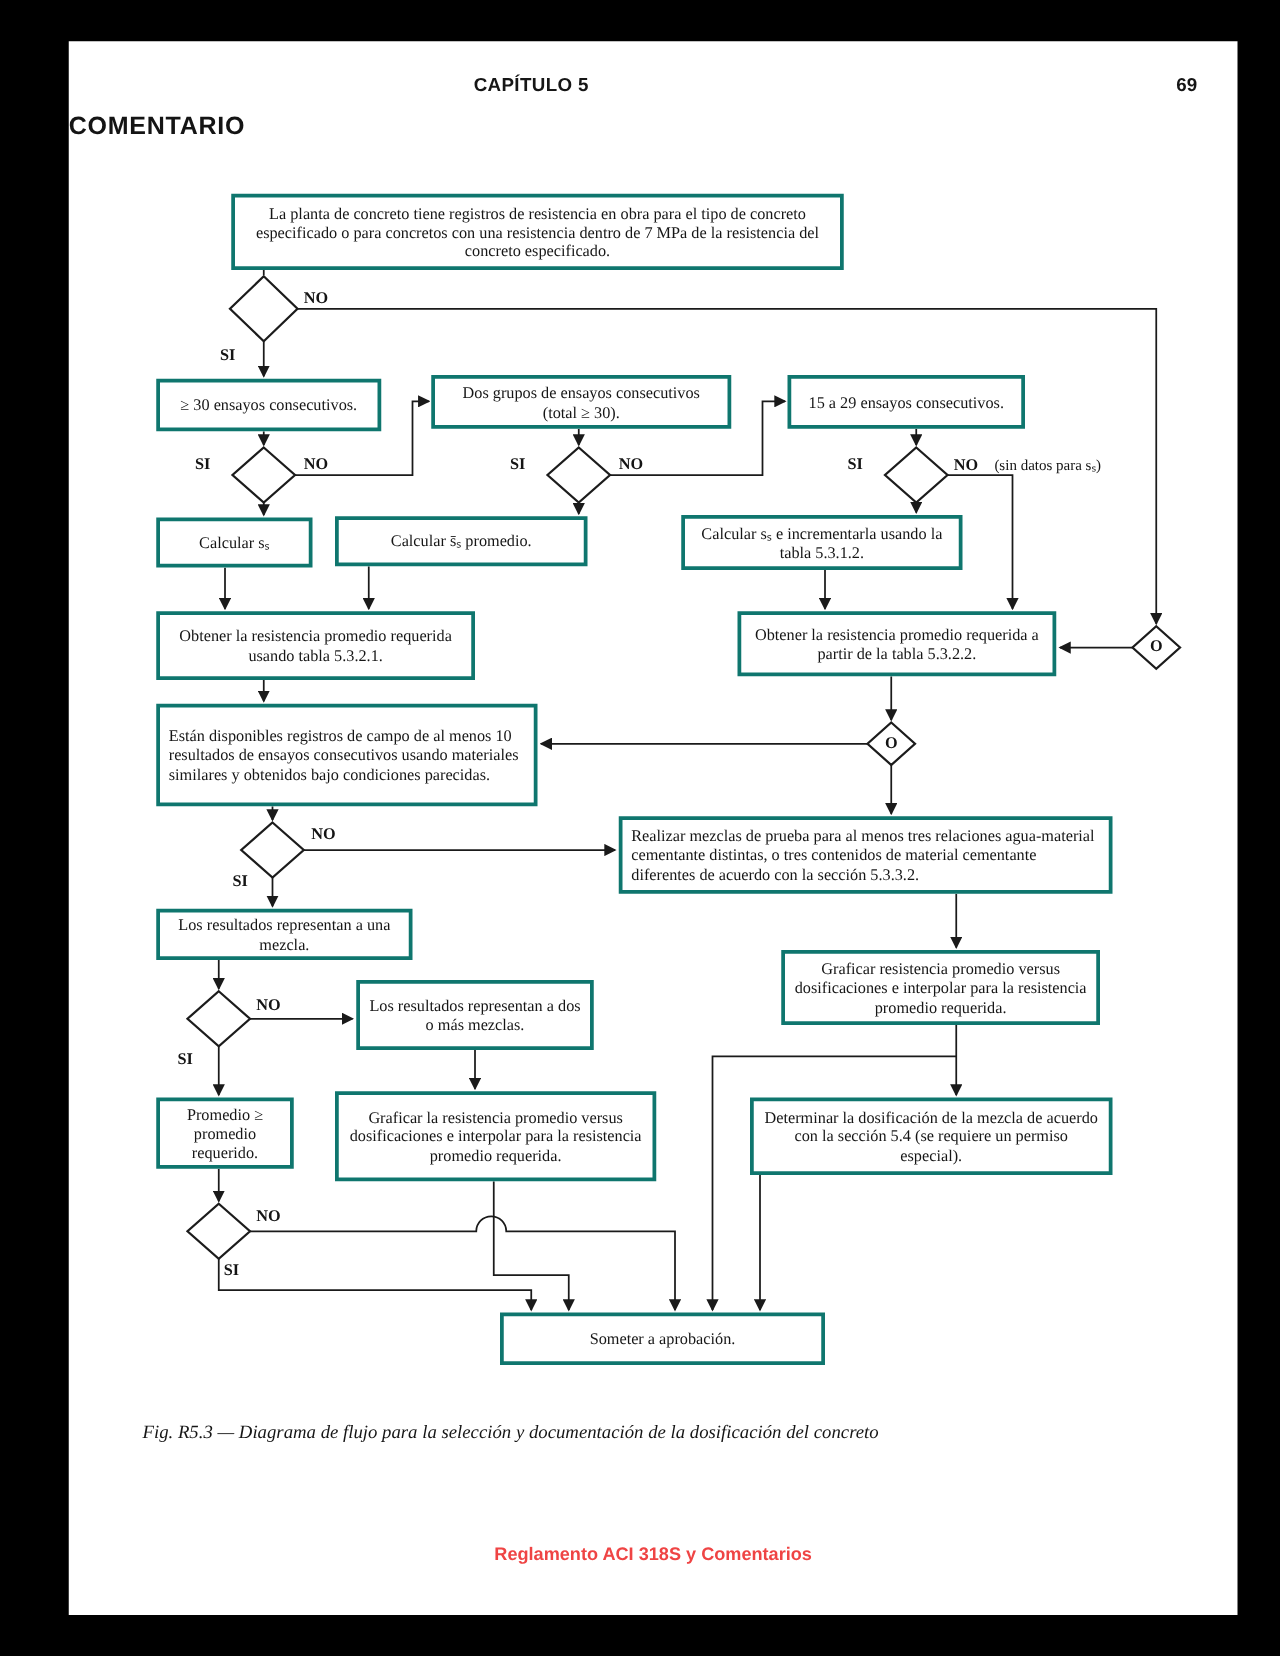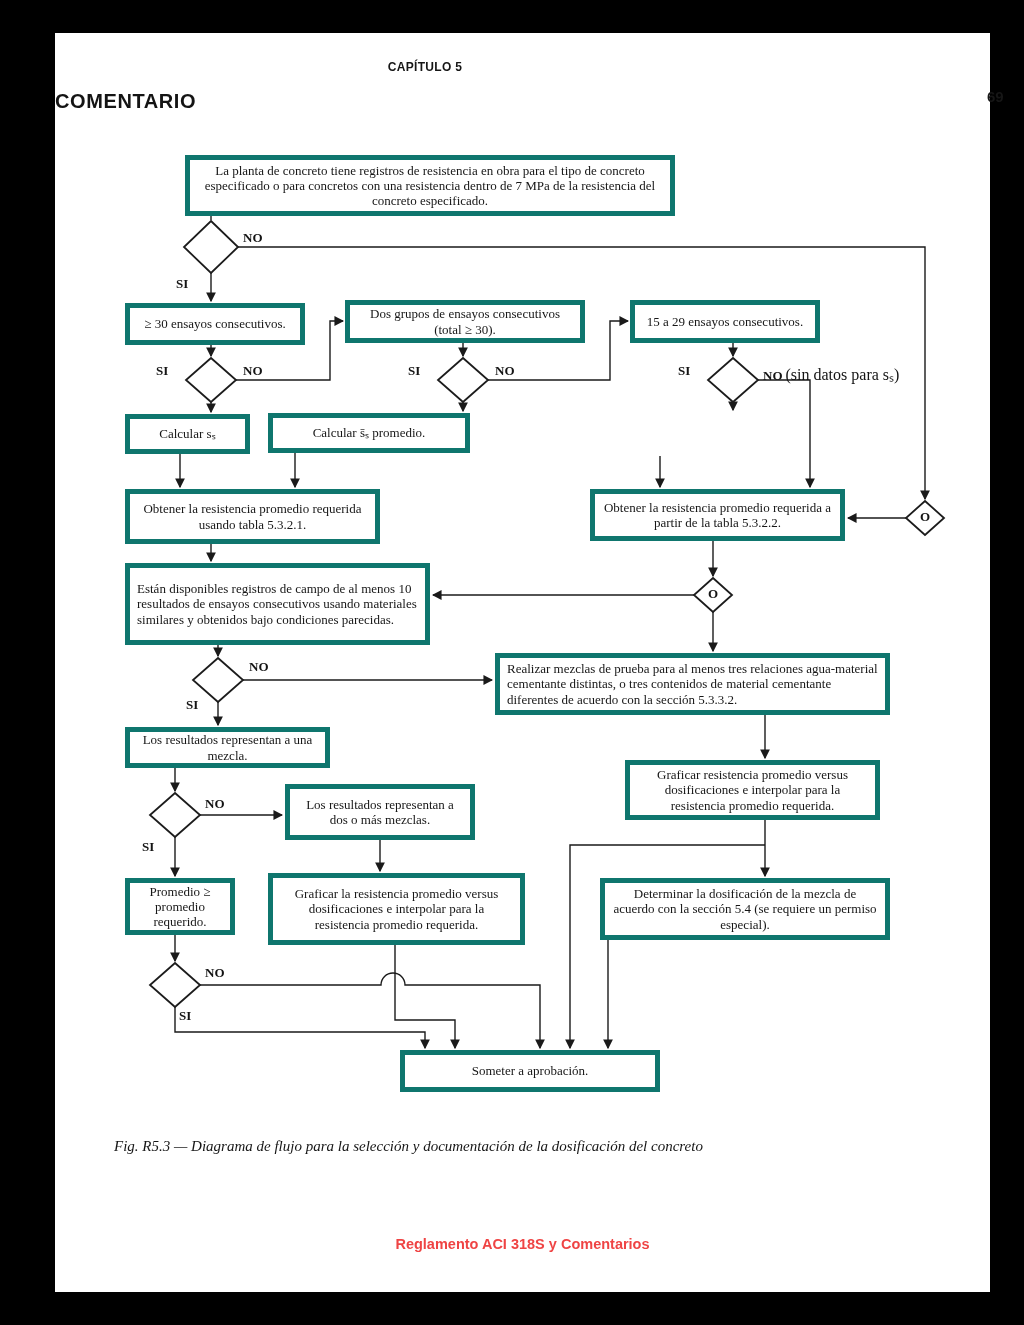--- a/index.html
+++ b/index.html
@@ -1,30 +1,30 @@
 <!DOCTYPE html>
 <html><head>
 <meta charset="utf-8">
 <style>
   html,body{margin:0;padding:0;background:#000;}
   .stage{position:relative;width:1024px;height:1325px;background:#000;font-family:"Liberation Serif",serif;overflow:hidden;}
   .paper{position:absolute;left:55px;top:33px;width:935px;height:1259px;background:#ffffff;}
   .hdr-chapter{position:absolute;left:55px;top:60px;width:740px;text-align:center;
-    font-family:"Liberation Sans",sans-serif;font-weight:bold;font-size:12px;color:#161616;letter-spacing:.3px;}
-  .hdr-pagenum{position:absolute;left:987px;top:60px;font-family:"Liberation Sans",sans-serif;
-    font-weight:bold;font-size:15px;color:#161616;margin-top:28px;}
+    font-family:"Liberation Sans",sans-serif;font-weight:bold;font-size:15px;color:#161616;letter-spacing:.3px;}
+  .hdr-pagenum{position:absolute;left:941px;top:60px;font-family:"Liberation Sans",sans-serif;
+    font-weight:bold;font-size:15px;color:#161616;}
   .hdr-title{position:absolute;left:55px;top:90px;width:935px;text-align:left;
     font-family:Liberation Sans, sans-serif;font-weight:bold;font-size:20px;color:#141414;letter-spacing:.6px;}
-  .node{position:absolute;box-sizing:border-box;border:5px solid #0f766e;background:#fff;
+  .node{position:absolute;box-sizing:border-box;border:3px solid #0f766e;background:#fff;
     display:flex;align-items:center;justify-content:center;text-align:center;
     font-size:13px;line-height:1.17;color:#161616;padding:1px 7px;}
   .node.align-left{text-align:left;justify-content:flex-start;}
   .wires{position:absolute;left:0;top:0;}
   .lbl{position:absolute;font-weight:bold;font-size:13px;color:#141414;white-space:nowrap;}
-  .lbl .suffix{font-weight:normal;font-size:16px;margin-left:3px;text-align:right;}
+  .lbl .suffix{font-weight:normal;font-size:12px;margin-left:13px;text-align:right;}
   .or-lbl{position:absolute;width:20px;text-align:center;font-weight:bold;font-size:13px;color:#141414;}
   .caption{position:absolute;left:114px;top:1138px;width:820px;font-style:italic;
     font-size:15px;color:#161616;}
   .footer{position:absolute;left:55px;top:1236px;width:935px;text-align:center;
     font-family:"Liberation Sans",sans-serif;font-weight:bold;font-size:14.5px;color:#ef4444;}
 </style>
 </head>
 <body>
 
 <div class="stage">
@@ -89,20 +89,21 @@
       <polygon points="713,578 732,595 713,612 694,595"></polygon>
     </g>
   </svg>
 
   <div class="node" style="left:185px;top:155px;width:490px;height:61px">La planta de concreto tiene registros de resistencia en obra para el tipo de concreto especificado o para concretos con una resistencia dentro de 7 MPa de la resistencia del concreto especificado.</div>
   <div class="node" style="left:125px;top:303px;width:180px;height:42px">≥ 30 ensayos consecutivos.</div>
   <div class="node" style="left:345px;top:300px;width:240px;height:43px">Dos grupos de ensayos consecutivos (total ≥ 30).</div>
   <div class="node" style="left:630px;top:300px;width:190px;height:43px">15 a 29 ensayos consecutivos.</div>
   <div class="node" style="left:125px;top:414px;width:125px;height:40px">Calcular sₛ</div>
   <div class="node" style="left:268px;top:413px;width:202px;height:40px">Calcular s̄ₛ promedio.</div>
+  <div class="node" style="left:545px;top:412px;width:225px;height:44px">Calcular sₛ e incrementarla usando la tabla 5.3.1.2.</div>
   <div class="node" style="left:125px;top:489px;width:255px;height:55px">Obtener la resistencia promedio requerida usando tabla 5.3.2.1.</div>
   <div class="node" style="left:590px;top:489px;width:255px;height:52px">Obtener la resistencia promedio requerida a partir de la tabla 5.3.2.2.</div>
   <div class="node align-left" style="left:125px;top:563px;width:305px;height:82px">Están disponibles registros de campo de al menos 10 resultados de ensayos consecutivos usando materiales similares y obtenidos bajo condiciones parecidas.</div>
   <div class="node align-left" style="left:495px;top:653px;width:395px;height:62px">Realizar mezclas de prueba para al menos tres relaciones agua-material cementante distintas, o tres contenidos de material cementante diferentes de acuerdo con la sección 5.3.3.2.</div>
   <div class="node" style="left:125px;top:727px;width:205px;height:41px">Los resultados representan a una mezcla.</div>
   <div class="node" style="left:625px;top:760px;width:255px;height:60px">Graficar resistencia promedio versus dosificaciones e interpolar para la resistencia promedio requerida.</div>
   <div class="node" style="left:285px;top:784px;width:190px;height:56px">Los resultados representan a dos o más mezclas.</div>
   <div class="node" style="left:125px;top:878px;width:110px;height:57px">Promedio ≥ promedio requerido.</div>
   <div class="node" style="left:268px;top:873px;width:257px;height:72px">Graficar la resistencia promedio versus dosificaciones e interpolar para la resistencia promedio requerida.</div>
   <div class="node" style="left:600px;top:878px;width:290px;height:62px">Determinar la dosificación de la mezcla de acuerdo con la sección 5.4 (se requiere un permiso especial).</div>

